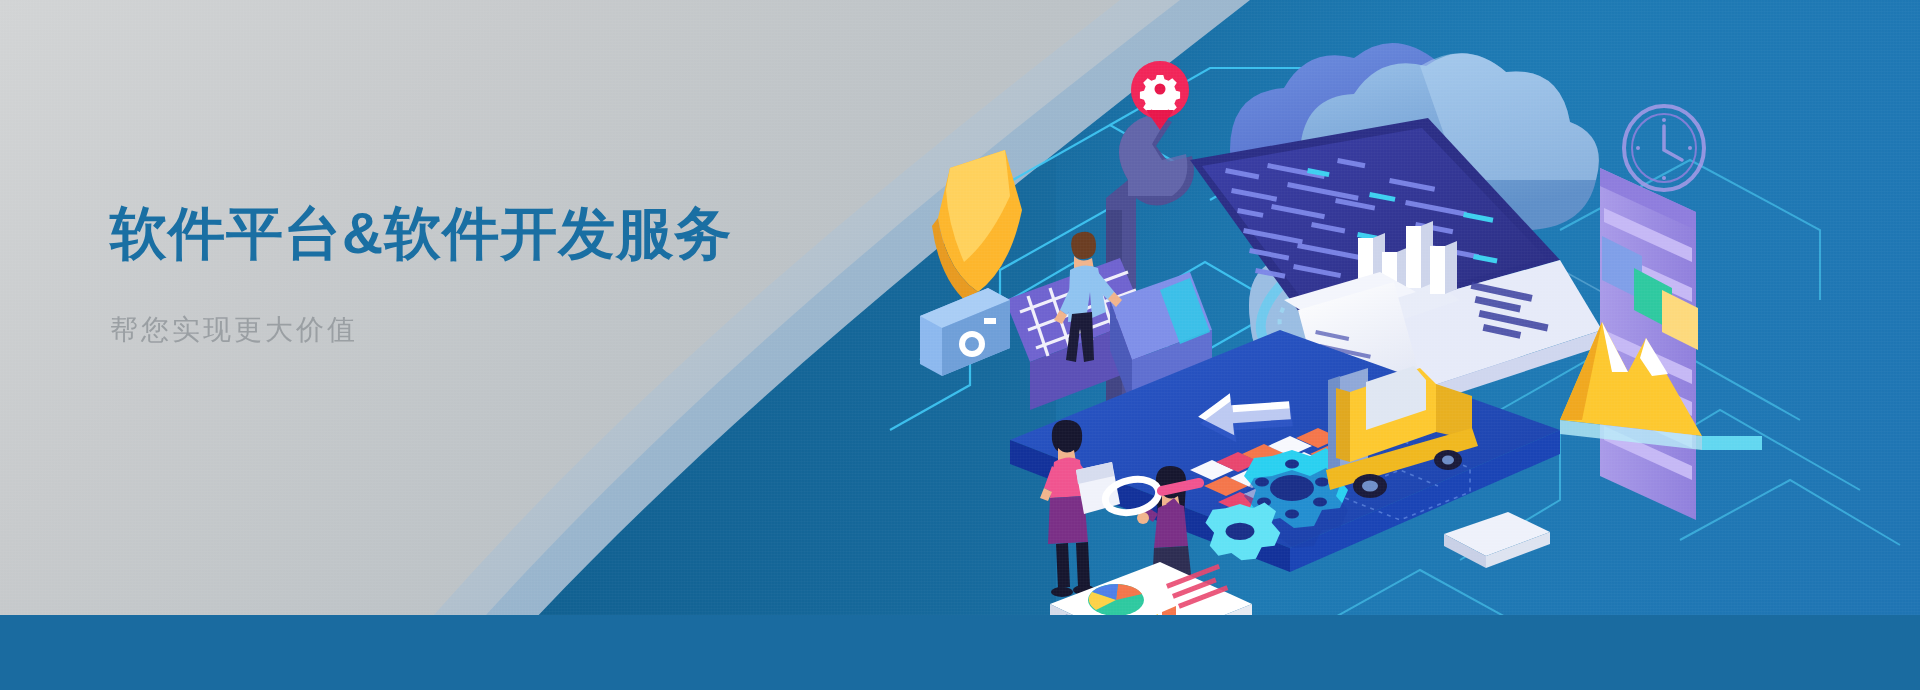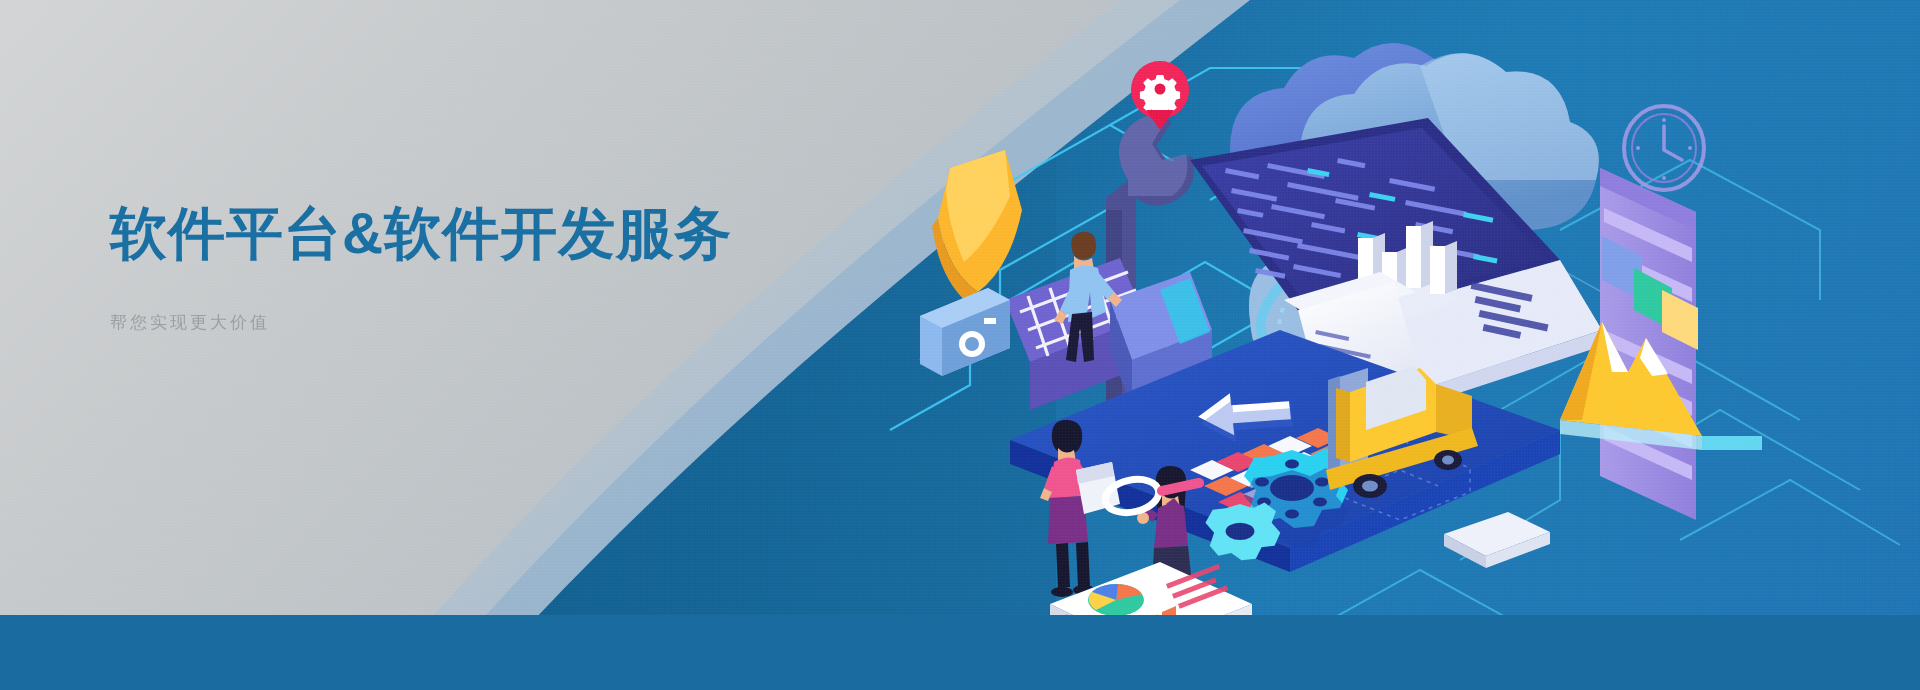--- a/index.html
+++ b/index.html
@@ -31,21 +31,21 @@
   .title{
     font-size:57px;
     line-height:1.18;
     font-weight:700;
     letter-spacing:1px;
     color:#1a6fa3;
     margin:0 0 44px 0;
     white-space:nowrap;
   }
   .subtitle{
-    font-size:17px;
+    font-size:28px;
     font-weight:400;
     letter-spacing:3px;
     color:#9a9fa3;
     margin:0;
   }
 
   
   .illo{
     position:absolute;
     left:860px;top:0;

